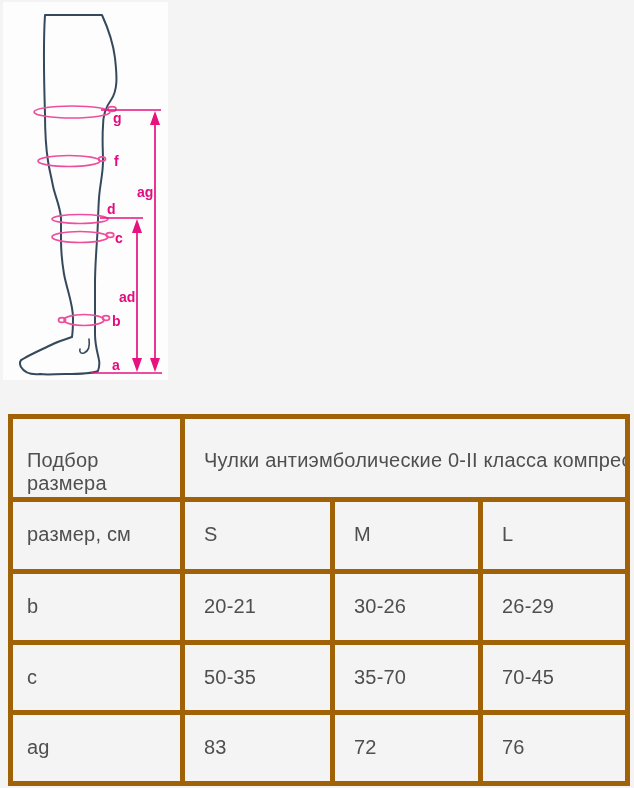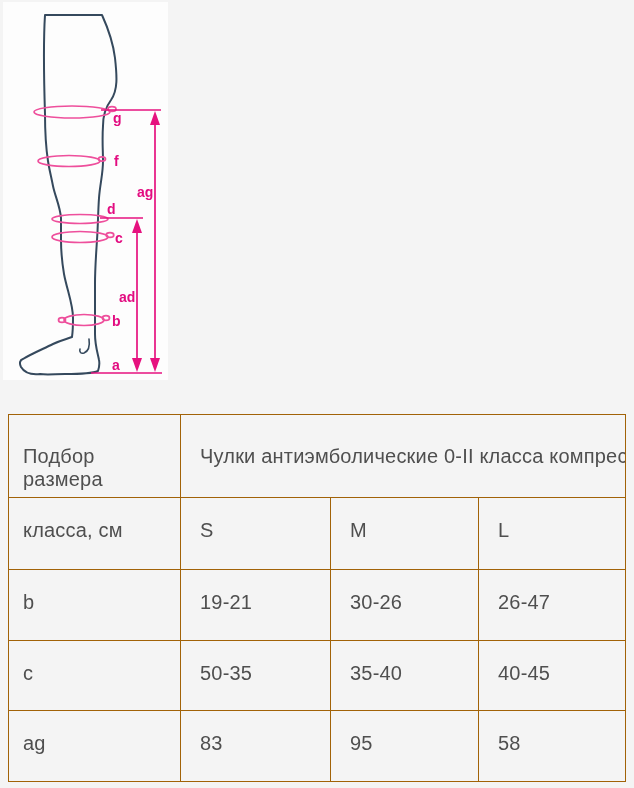--- a/index.html
+++ b/index.html
@@ -20,21 +20,21 @@
   .size-table-wrap {
     position:absolute; left:8px; top:414px;
   }
   table.size-table {
     border-collapse:collapse;
     table-layout:fixed;
     width:617px;
     background:transparent;
   }
   table.size-table td {
-    border:1px solid #a16207;
+    border:5px solid #a16207;
     vertical-align:top;
     padding:21px 6px 0 19px;
     font-size:20px;
     font-weight:400;
     color:#4f4f4f;
     letter-spacing:0.2px;
     box-sizing:border-box;
     overflow:hidden;
   }
   table.size-table td.first-col { padding-left:14px; }
@@ -132,38 +132,38 @@
         <col style="width:150px">
         <col style="width:148px">
         <col style="width:147px">
     </colgroup>
     <tbody>
         <tr class="row-head">
       <td class="accent first-col">Подбор размера</td>
       <td class="product-title" colspan="3">Чулки антиэмболические 0-II класса компрессии</td>
     </tr>
     <tr class="row-sizes">
-      <td class="first-col">класса, см</td>
+      <td class="first-col">размер, см</td>
       <td>S</td>
       <td>M</td>
       <td>L</td>
     </tr>
     <tr class="row-b">
       <td class="first-col">b</td>
-      <td>19-21</td>
+      <td>20-21</td>
       <td>30-26</td>
-      <td>26-47</td>
+      <td>26-29</td>
     </tr>
     <tr class="row-c">
       <td class="first-col">c</td>
       <td>50-35</td>
-      <td>35-40</td>
-      <td>40-45</td>
+      <td>35-70</td>
+      <td>70-45</td>
     </tr>
     <tr class="row-ag">
       <td class="first-col">ag</td>
       <td>83</td>
-      <td>95</td>
-      <td>58</td>
+      <td>72</td>
+      <td>76</td>
     </tr>
   </tbody>
     </table>
 </div>
 
 </body></html>

